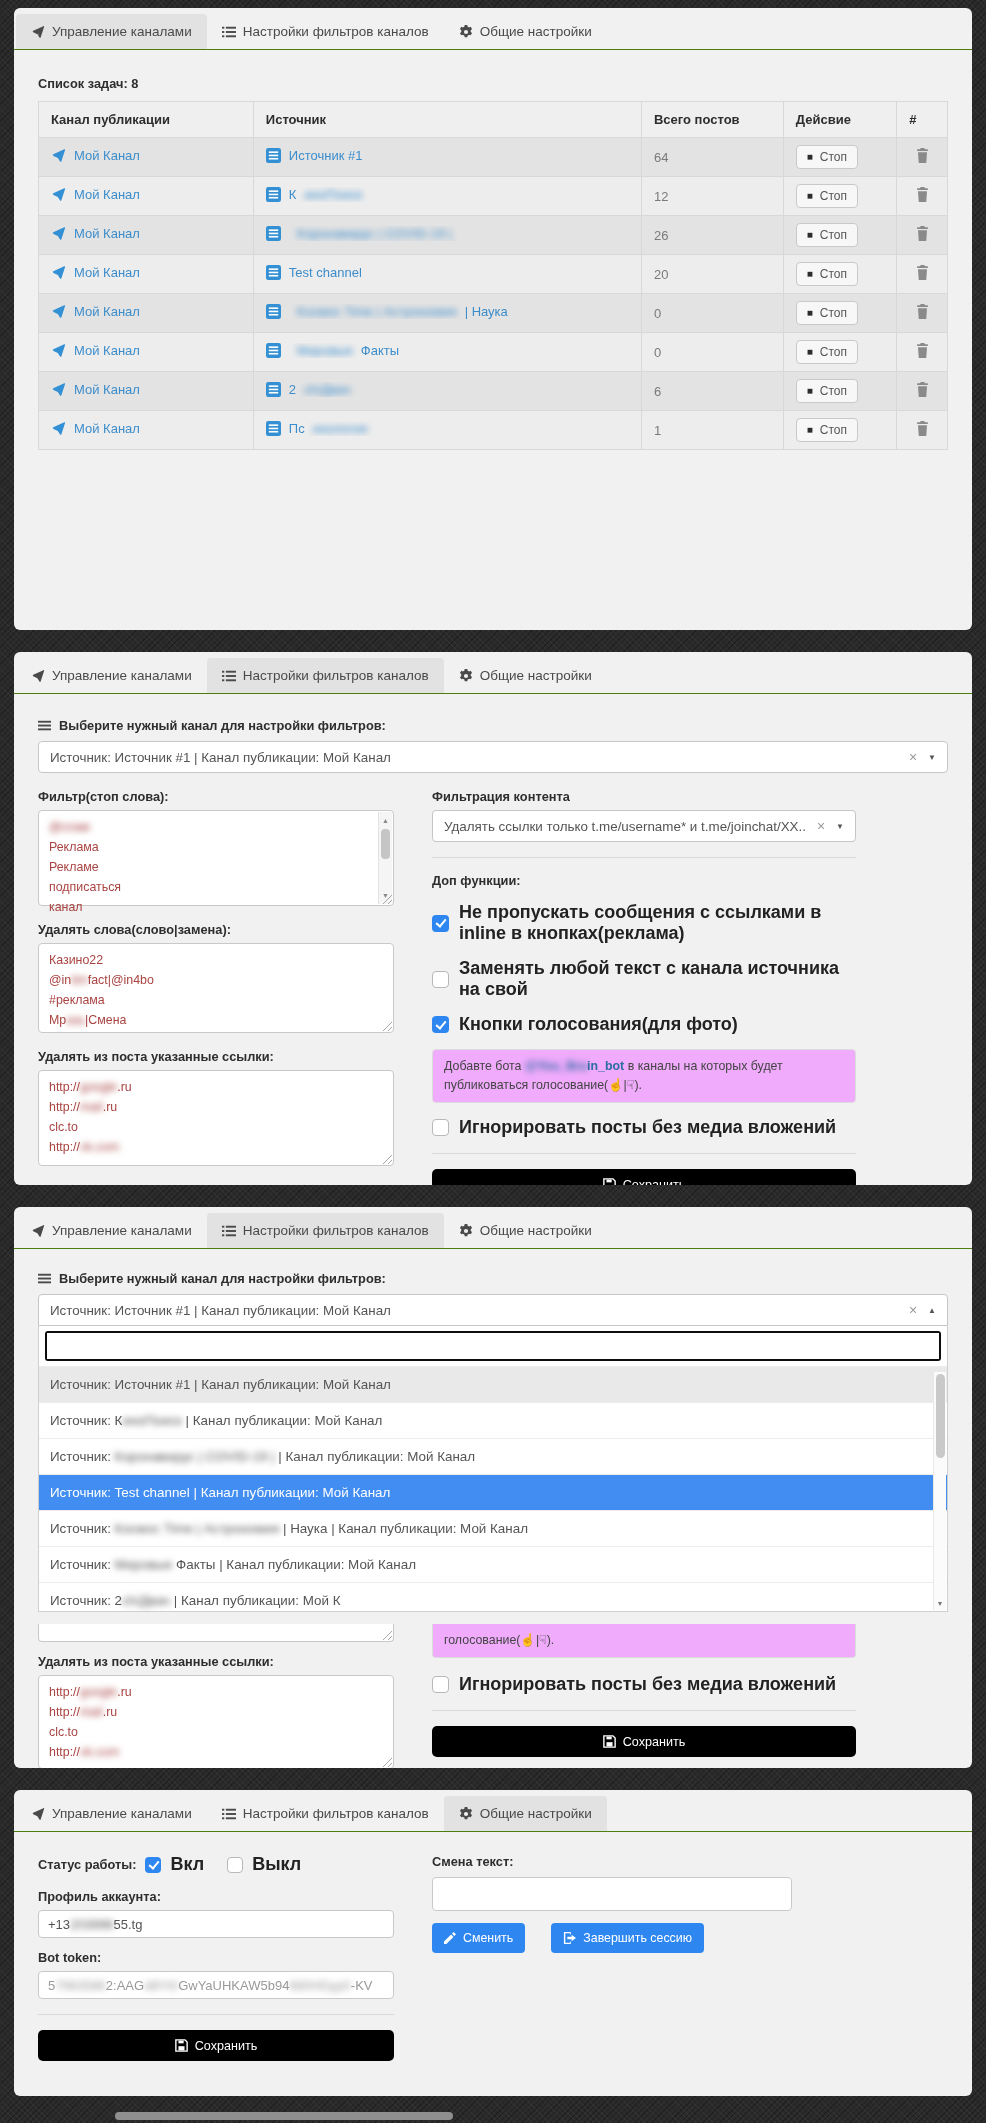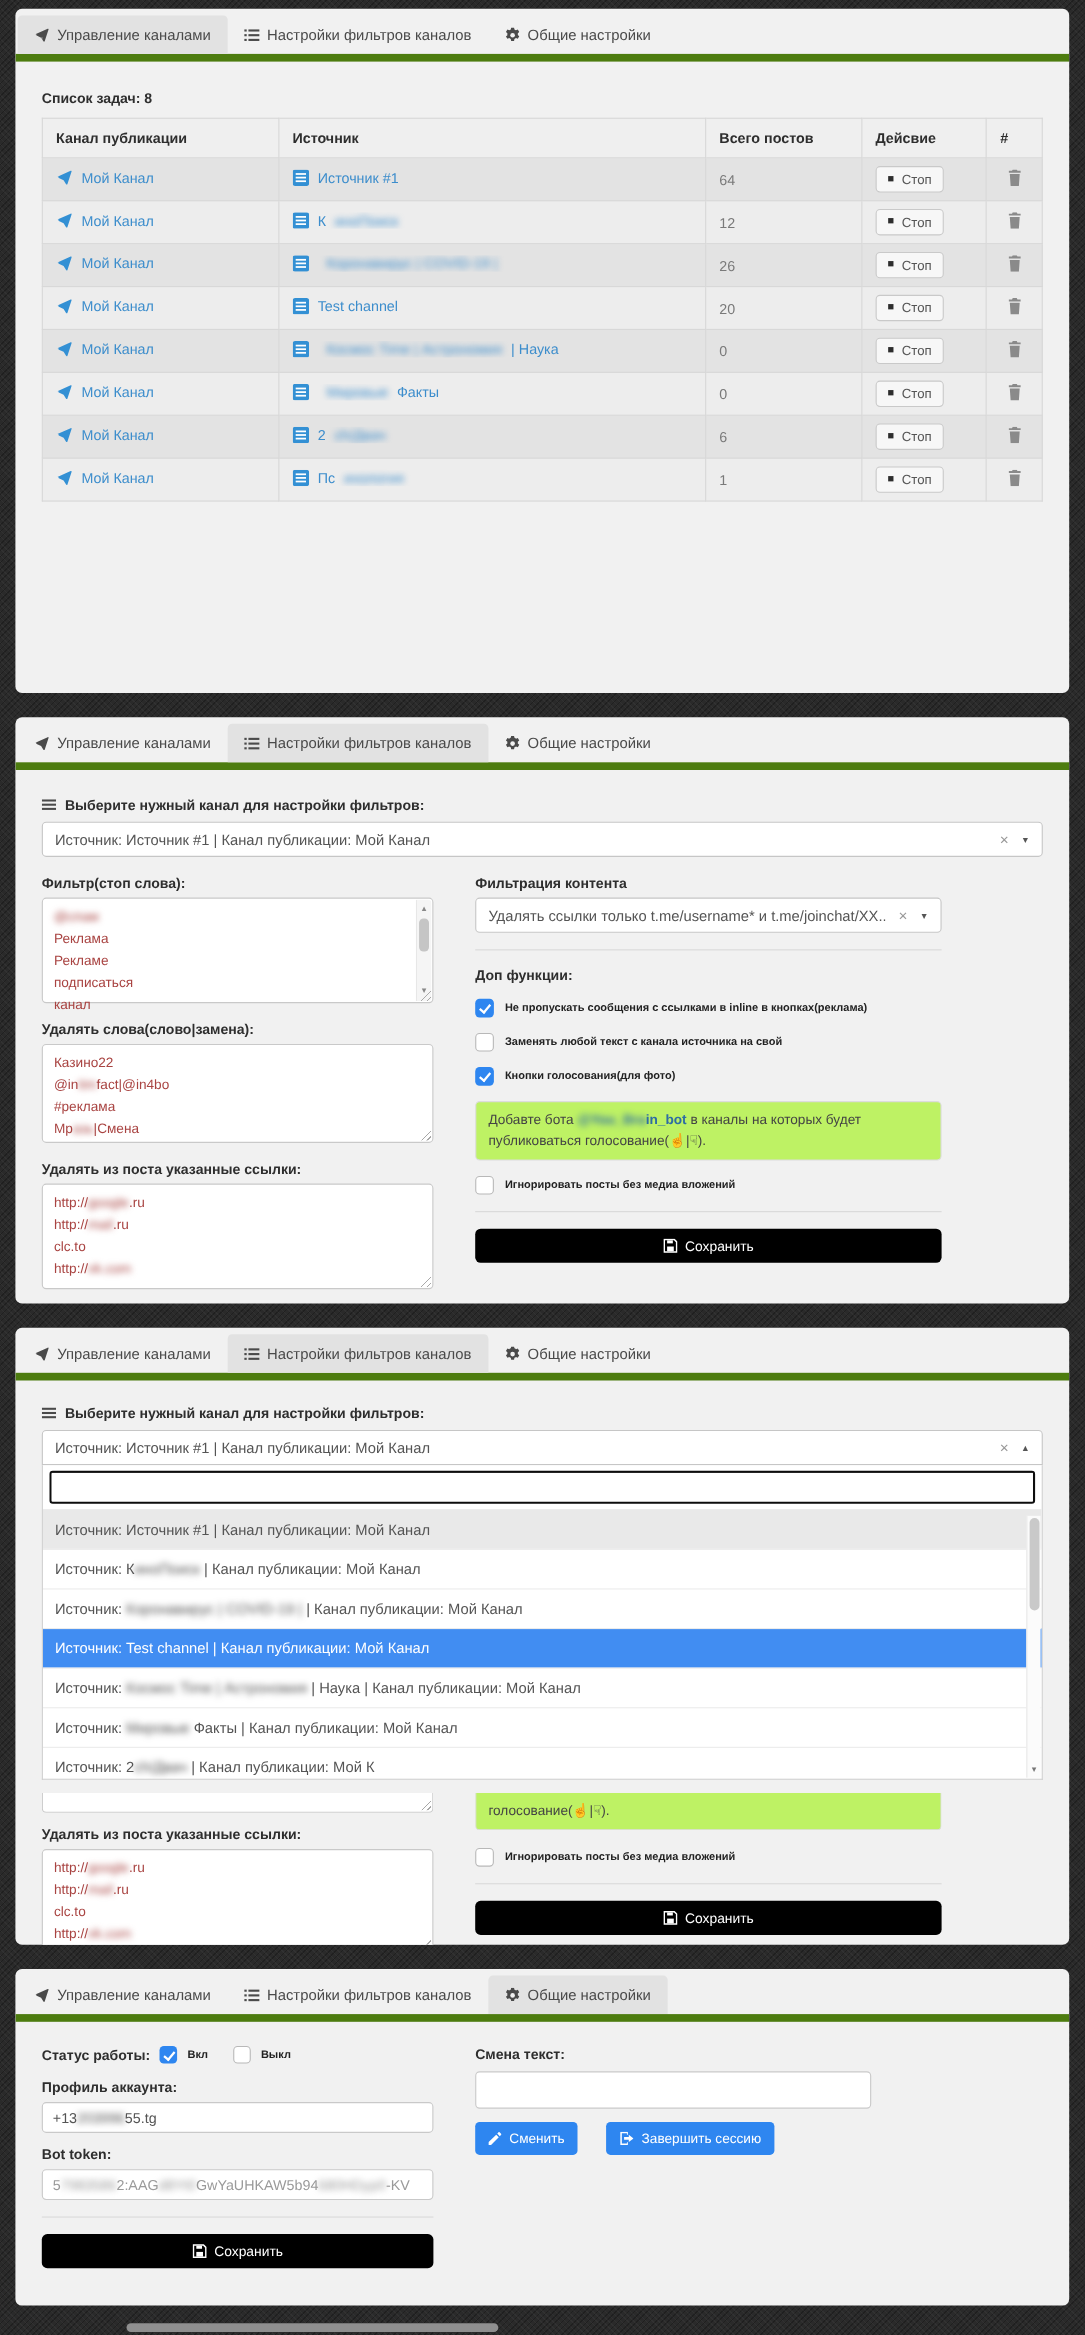--- a/index.html
+++ b/index.html
@@ -7,21 +7,21 @@
   body{
     font-family:"Liberation Sans", sans-serif;
     background:
       repeating-linear-gradient(45deg, rgba(255,255,255,.035) 0 1px, transparent 1px 4px),
       repeating-linear-gradient(-45deg, rgba(0,0,0,.25) 0 1px, transparent 1px 4px),
       #2a2a2a;
     position:relative; overflow:hidden; color:#333; font-size:13px;
   }
   .card{ position:absolute; left:14px; width:958px; background:#f1f1f1; border-radius:6px; overflow:hidden; }
   
-  .tabs{ display:flex; border-bottom:7px solid #4d7c0f; padding:6px 0 0 2px; }
+  .tabs{ display:flex; border-bottom:1px solid #4d7c0f; padding:6px 0 0 2px; }
   .tab{ display:flex; align-items:center; gap:7px; padding:10px 15px; font-size:13.5px; color:#4a4a4a; border-radius:4px 4px 0 0; }
   .tab.active{ background:#e2e2e2; }
   .ic{ width:14px; height:14px; fill:#4a4a4a; flex:none; }
   .pad{ padding:0 24px; }
   label.b, .b{ font-weight:700; color:#2e2e2e; font-size:12.8px; }
   
   .inp{ height:28px; border:1px solid #c9c9c9; border-radius:4px; background:#fff; padding:0 9px; font-size:13px; color:#555; width:100%; font-family:inherit; }
   .inp::placeholder{ color:#a8a8a8; }
   .finp{ height:28px; border:1px solid #c9c9c9; border-radius:4px; background:#fff; padding:0 9px; font-size:13px; color:#555; display:flex; align-items:center; overflow:hidden; white-space:nowrap; }
   .btn-green{ background:#28a745; color:#fff; border:none; border-radius:4px; height:29px; padding:0 13px; font-size:12.8px; display:inline-flex; align-items:center; gap:7px; font-weight:700; }
@@ -53,22 +53,22 @@
   .sbar{ position:absolute; top:1px; right:1px; bottom:1px; width:14px; background:#f5f5f5; border-left:1px solid #e3e3e3;
          display:flex; flex-direction:column; align-items:center; font-size:7px; color:#888; padding:3px 0; border-radius:0 3px 3px 0; }
   .sbar .th{ width:9px; height:30px; background:#c5c5c5; border-radius:4px; margin-top:3px; }
   .sbar .dn{ margin-top:auto; }
   
   .cbrow{ display:flex; align-items:center; gap:10px; margin:14px 0; }
   .cb{ width:17px; height:17px; border-radius:4px; flex:none; position:relative; }
   .cb.on{ background:#2e86f0; }
   .cb.on::after{ content:""; position:absolute; left:5.6px; top:2.6px; width:4px; height:8px; border:solid #fff; border-width:0 2px 2px 0; transform:rotate(40deg); }
   .cb.off{ background:#fff; border:1px solid #b8b8b8; }
-  .cblab{ font-weight:700; font-size:10px; color:#222; }
-  .infobox{ background:#bef264; border:1px solid #dcdcdc; border-radius:4px; padding:7px 11px; font-size:12.4px; color:#444; line-height:1.55; }
+  .cblab{ font-weight:700; font-size:18px; color:#222; }
+  .infobox{ background:#f0abfc; border:1px solid #dcdcdc; border-radius:4px; padding:7px 11px; font-size:12.4px; color:#444; line-height:1.55; }
   .mention{ color:#2e6da4; font-weight:700; }
   hr.div{ border:none; border-top:1px solid #d9d9d9; margin:15px 0; }
   .cols{ display:flex; margin-top:16px; }
   .lcol{ width:356px; flex:none; }
   .rcol{ width:424px; flex:none; margin-left:38px; }
   
   .dd{ background:#fff; border:1px solid #cfcfcf; border-top:none; position:relative; overflow:hidden; height:286px; }
   .dd-search{ margin:5px 6px; border:2px solid #0d0d0d; border-radius:3px; height:30px; background:#fff; }
   .dd-search input{ width:100%; height:100%; border:none; outline:none; padding:0 8px; font-size:13px; font-family:inherit; }
   .opt{ padding:10px 24px 10px 11px; font-size:13.4px; color:#555; border-top:1px solid #ececec; white-space:nowrap; overflow:hidden; }

